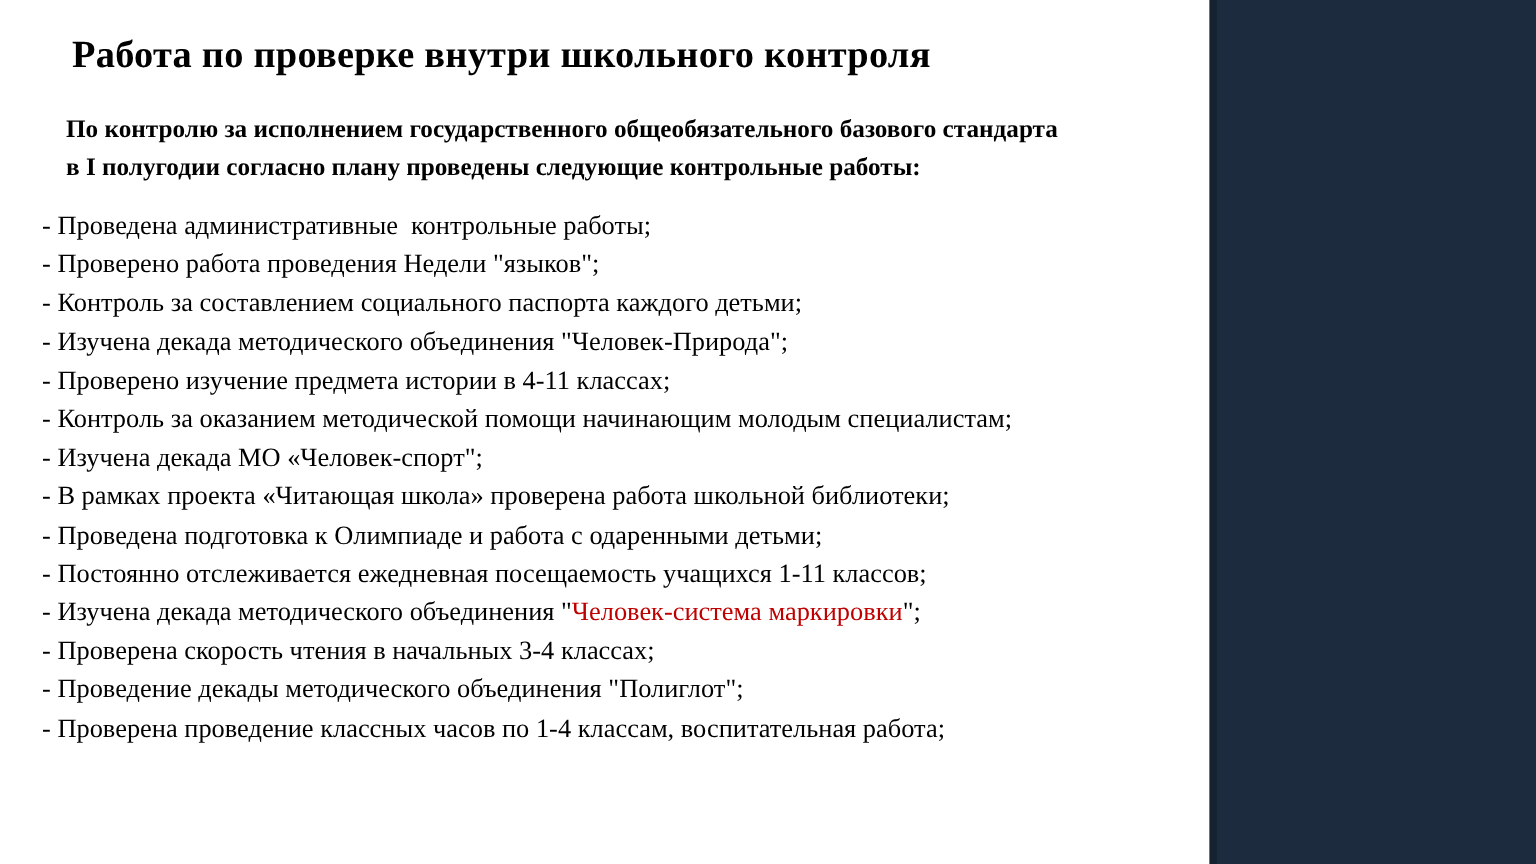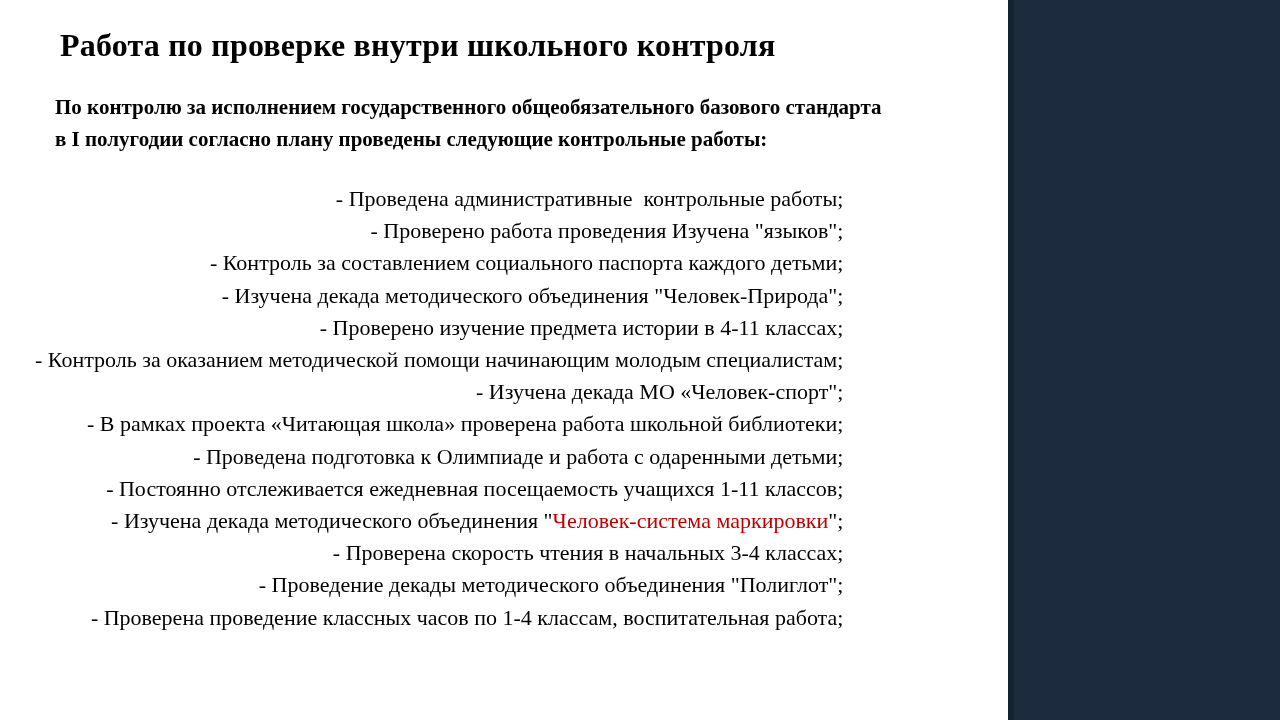--- a/index.html
+++ b/index.html
@@ -42,23 +42,22 @@
     position: absolute;
     left: 35px; top: 91px;
     font-size: 21px;
     font-weight: bold;
     line-height: 32px;
     margin-left: 20px;
   }
   .intro-line { white-space: pre; }
   .items {
     position: absolute;
-    left: 35px; top: 183px;
+    left: 35px; top: 172px;
     list-style: none;
-    text-align: right;
   }
   .item {
     font-size: 22px;
     line-height: 32.2px;
     white-space: pre;
   }
   .item .red { color: var(--red); }
   .sidebar {
     position: absolute;
     left: 1008px; top: 0;
@@ -72,21 +71,21 @@
 
 <div class="slide">
   <div class="content">
     <h1 class="title">Работа по проверке внутри школьного контроля</h1>
     <div class="intro">
       <div class="intro-line">По контролю за исполнением государственного общеобязательного базового стандарта</div>
       <div class="intro-line">в I полугодии согласно плану проведены следующие контрольные работы:</div>
     </div>
     <ul class="items" id="items-list">
         <li class="item"><span>- Проведена административные  контрольные работы;</span></li>
-        <li class="item"><span>- Проверено работа проведения Изучена "языков";</span></li>
+        <li class="item"><span>- Проверено работа проведения Недели "языков";</span></li>
         <li class="item"><span>- Контроль за составлением социального паспорта каждого детьми;</span></li>
         <li class="item"><span>- Изучена декада методического объединения "Человек-Природа";</span></li>
         <li class="item"><span>- Проверено изучение предмета истории в 4-11 классах;</span></li>
         <li class="item"><span>- Контроль за оказанием методической помощи начинающим молодым специалистам;</span></li>
         <li class="item"><span>- Изучена декада МО «Человек-спорт";</span></li>
         <li class="item"><span>- В рамках проекта «Читающая школа» проверена работа школьной библиотеки;</span></li>
         <li class="item"><span>- Проведена подготовка к Олимпиаде и работа с одаренными детьми;</span></li>
         <li class="item"><span>- Постоянно отслеживается ежедневная посещаемость учащихся 1-11 классов;</span></li>
         <li class="item"><span>- Изучена декада методического объединения "</span><span class="red">Человек-система маркировки</span><span>";</span></li>
         <li class="item"><span>- Проверена скорость чтения в начальных 3-4 классах;</span></li>

